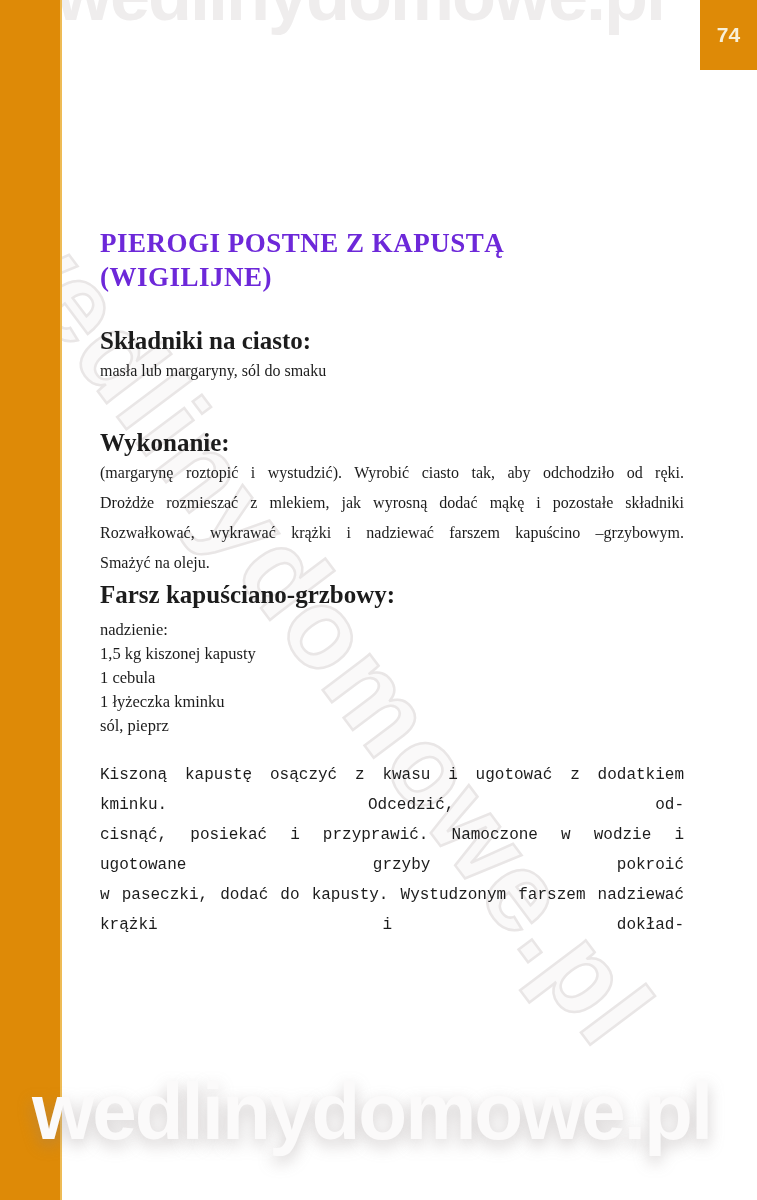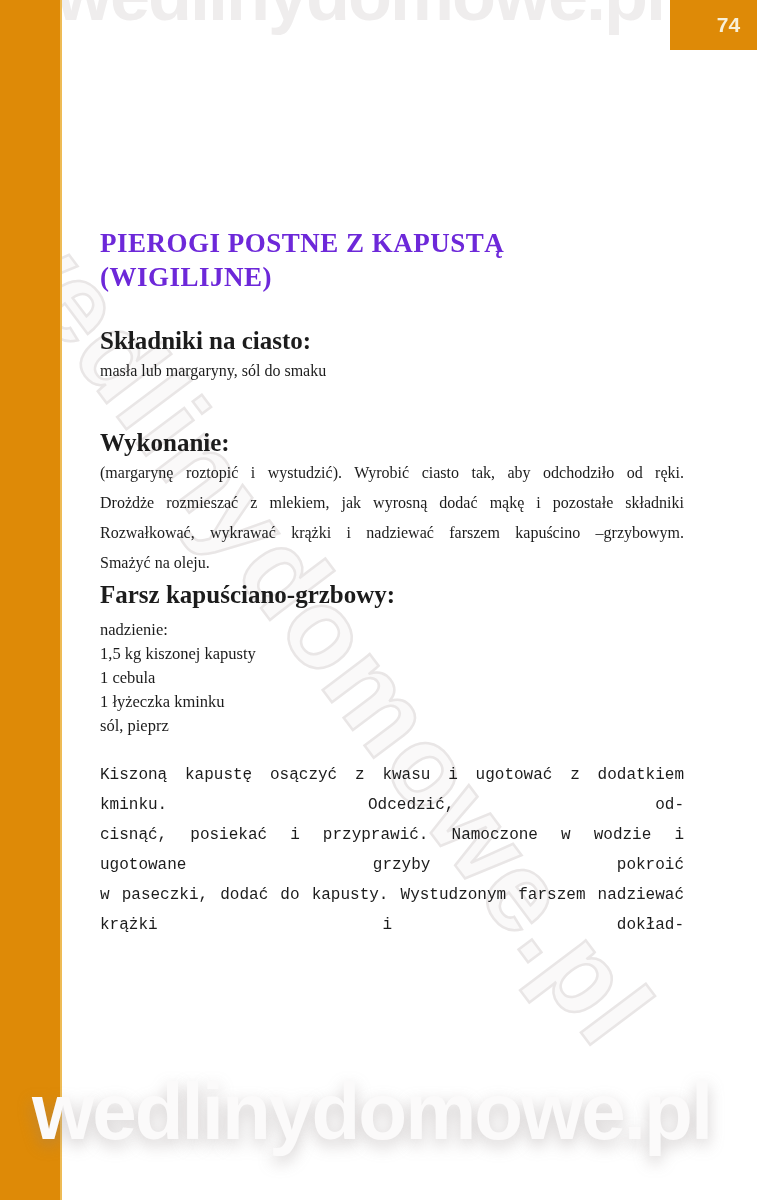--- a/index.html
+++ b/index.html
@@ -14,27 +14,26 @@
   
   .spine {
     position: absolute; left: 0; top: 0;
     width: 60px; height: 1200px;
     background: #de8a07;
     border-right: 2px solid #eebb55;
   }
   
   .page-tab {
     position: absolute; right: 0; top: 0;
-    width: 57px; height: 50px;
+    width: 57px; height: 70px;
     background: #de8a07;
     display: flex; align-items: center; justify-content: center;
     font-family: "Liberation Sans", sans-serif;
     font-weight: 700; font-size: 21px;
     color: #f8f0d8;
-    padding-left: 30px;
   }
   
   .wm-top {
     position: absolute; left: 56px; top: -46px;
     font: 700 72px "Liberation Sans", sans-serif;
     letter-spacing: -2px;
     color: #efeded;
     white-space: nowrap;
   }
   .wm-diag {

